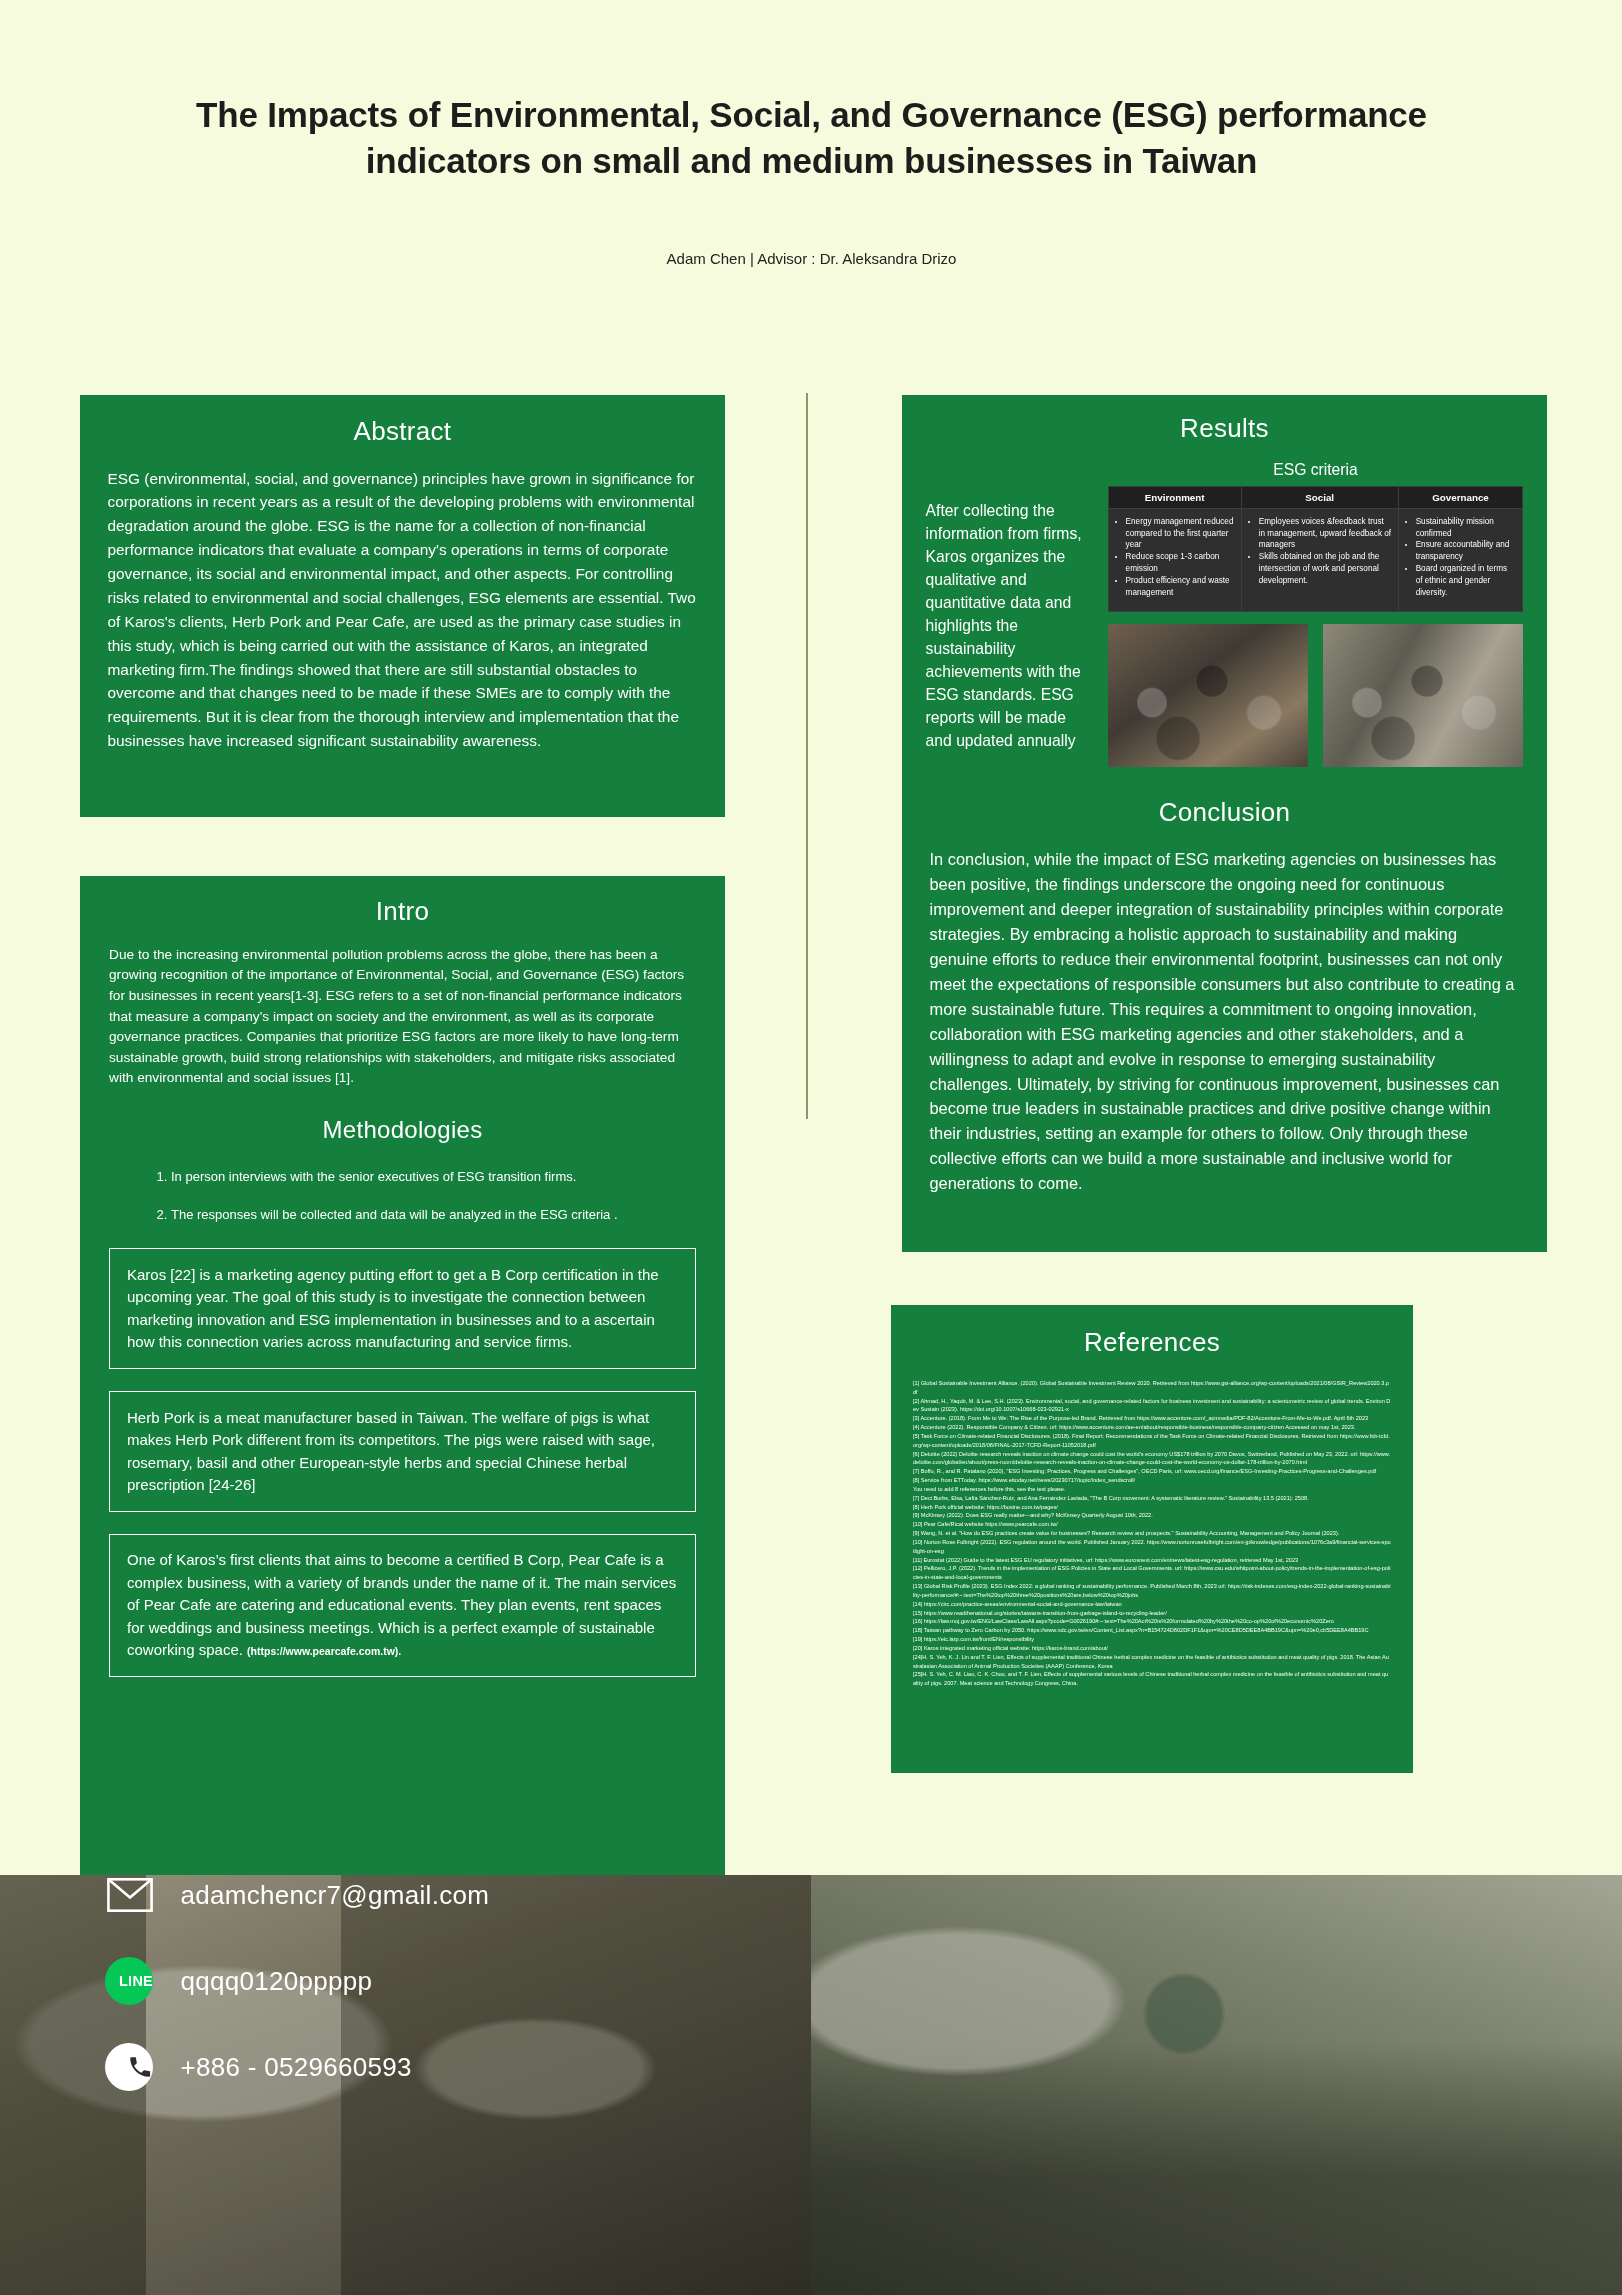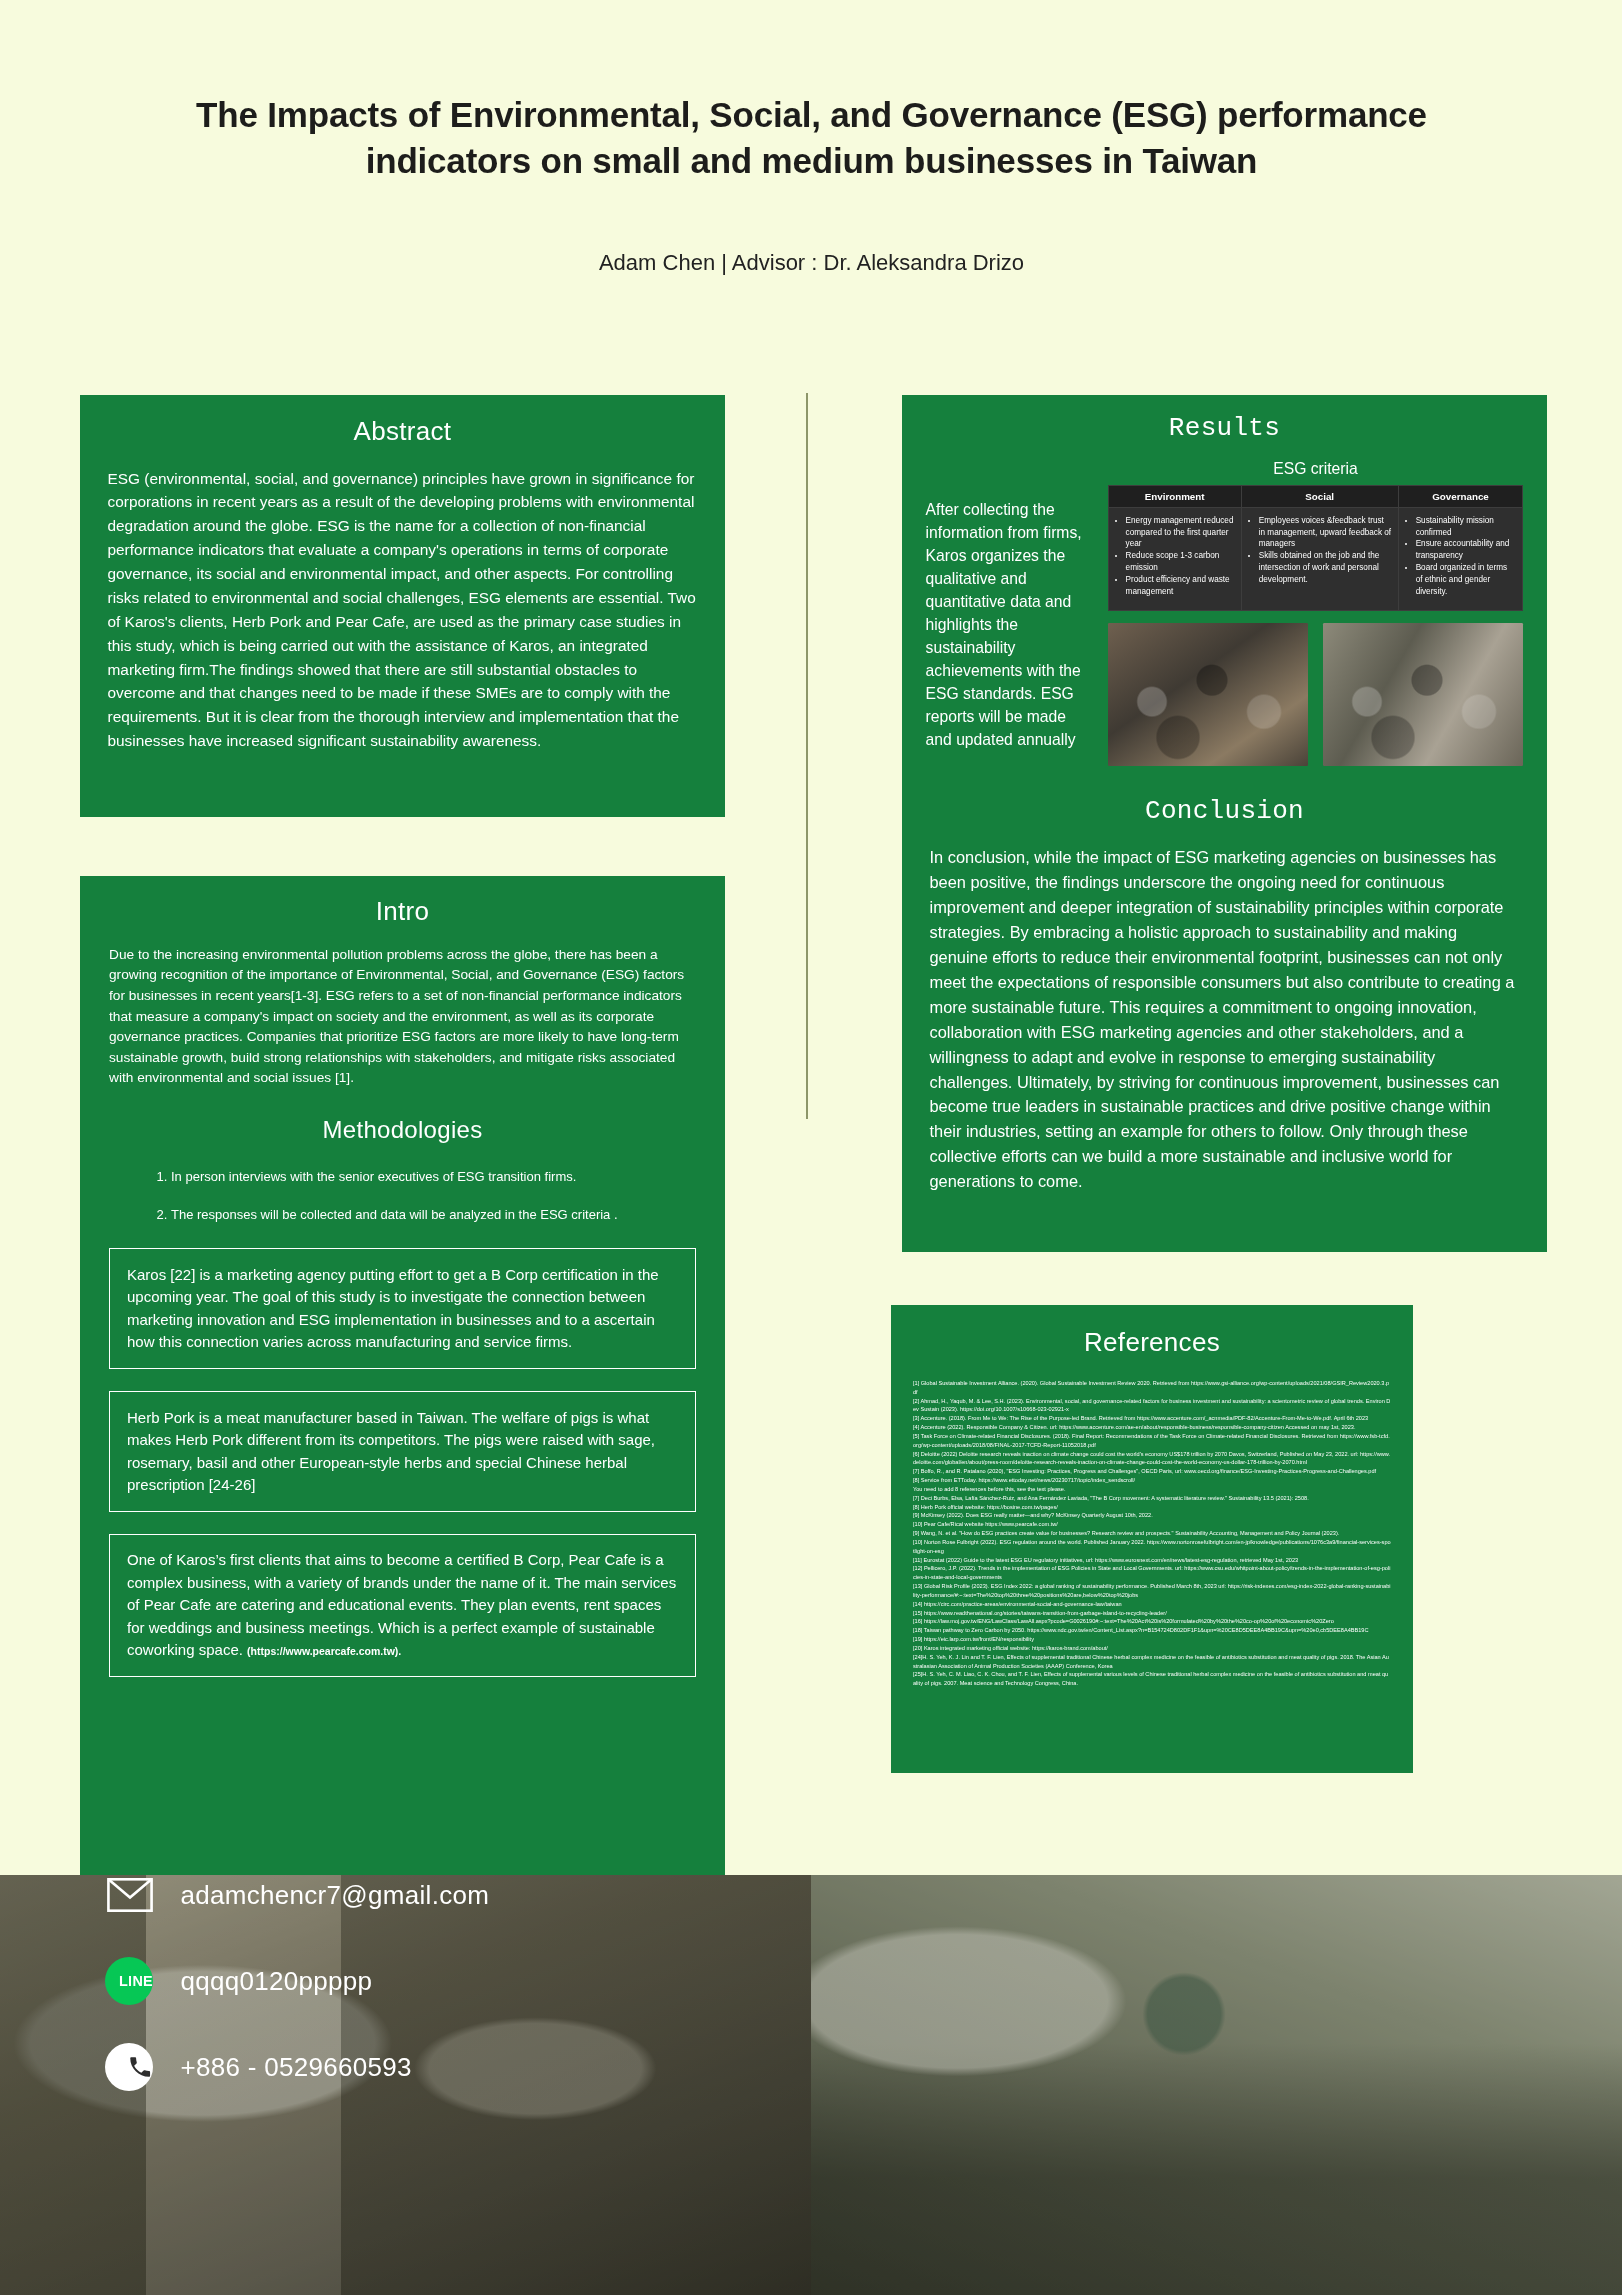--- a/index.html
+++ b/index.html
@@ -16,21 +16,21 @@
 
   
   .title {
     position:absolute; left:118px; top:92px; width:1387px;
     text-align:center;
     font-size:35px; font-weight:bold; line-height:1.30;
     letter-spacing:-0.2px;
   }
   .authors {
     position:absolute; left:118px; top:250px; width:1387px;
-    text-align:center; font-size:22px; color:#222; font-weight:400;
+    text-align:center; font-size:15px; color:#222; font-weight:400;
   }
 
   
   .panel {
     position:absolute;
     background:#15803d;
     color:#ffffff;
   }
   .panel h2 {
     margin:0; padding:0;
@@ -60,21 +60,21 @@
     line-height:1.5;
     margin-top:22px;
   }
   .callout .small { font-size:10.5px; font-weight:bold; }
 
   
   .divider { position:absolute; left:806px; top:393px; width:2px; height:726px; background:#8d9669; }
 
   
   #results { left:902px; top:395px; width:645px; height:857px; padding:18.3px 23.6px; }
-  #results h2 { margin-bottom:17px;font-family:Liberation Mono, monospace; }
+  #results h2 { margin-bottom:17px; }
   .results-row { display:flex; gap:17px; }
   .results-text { width:165px; font-size:15.7px; line-height:1.46; padding-top:39px; }
   .results-right { flex:1; }
   .criteria-title { text-align:center; font-size:15.7px; margin-bottom:6.5px; }
   .criteria-table { width:100%; border-collapse:collapse; background:#2f2f2f; color:#ffffff; }
   .criteria-table th {
     background:#1f1f1f; font-size:9.8px; font-weight:bold;
     padding:5.2px 2.6px; text-align:center; border:0.7px solid #3d3d3d;
   }
   .criteria-table td {

